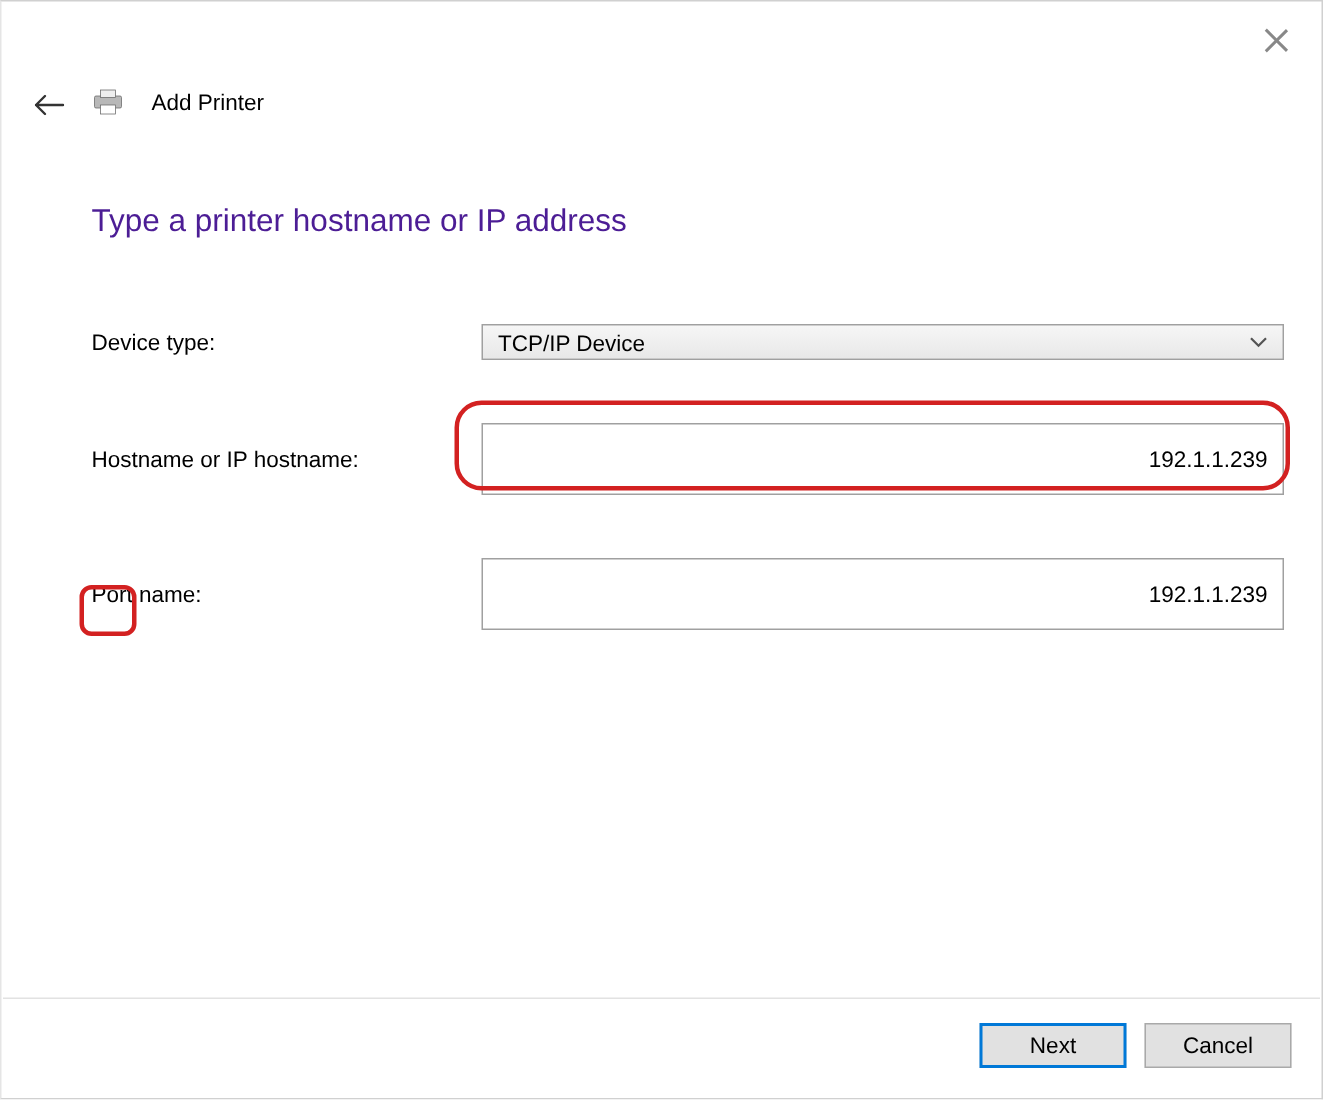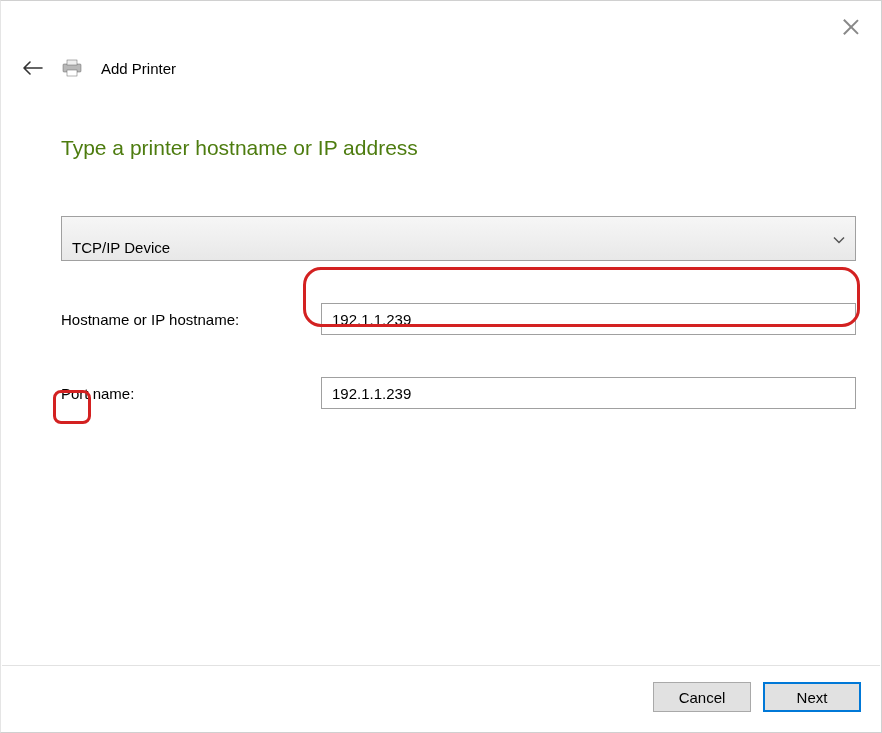--- a/index.html
+++ b/index.html
@@ -39,21 +39,21 @@
       background: #888;
     }
     .close-x::before { transform: rotate(45deg); }
     .close-x::after { transform: rotate(-45deg); }
 
     .header-row {
       position: absolute;
       top: 58px;
       left: 22px;
       display: flex;
-      align-items: center;
+      align-items: flex-end;
       gap: 18px;
     }
     .back-arrow {
       width: 20px;
       height: 14px;
       position: relative;
       cursor: pointer;
     }
     .back-arrow svg { display:block; }
     .printer-icon {
@@ -62,21 +62,21 @@
     }
     .header-title {
       font-size: 15px;
     }
 
     .page-heading {
       position: absolute;
       top: 135px;
       left: 60px;
       font-size: 21px;
-      color: #4d7c0f;
+      color: #4c1d95;
       font-weight: 400;
     }
 
     .form-area {
       position: absolute;
       top: 215px;
       left: 60px;
       right: 25px;
     }
     .form-row {
@@ -84,44 +84,45 @@
       align-items: center;
       margin-bottom: 42px;
       position: relative;
     }
     .form-label {
       width: 260px;
       font-size: 15px;
     }
     .select-field {
       flex: 1;
-      height: 45px;
+      height: 24px;
       border: 1px solid #a0a0a0;
       background: linear-gradient(#f6f6f6,#e8e8e8);
       padding: 4px 10px;
       font-size: 15px;
       position: relative;
       display: flex;
-      align-items: flex-end;
+      align-items: flex-start;
       cursor: pointer;
     }
     .select-chevron {
       position: absolute;
       right: 10px;
       top: 50%;
       transform: translateY(-50%);
     }
     .text-field {
       flex: 1;
-      height: 32px;
+      height: 48px;
       border: 1px solid #a0a0a0;
       padding: 4px 10px;
       font-size: 15px;
       font-family: inherit;
       outline: none;
+      text-align: right;
     }
     .highlight-ip {
       position: absolute;
       border: 3px solid #d32121;
       border-radius: 18px;
       pointer-events: none;
     }
     .highlight-ip.big {
       top: 266px; left: 302px; width: 557px; height: 60px;
     }
@@ -198,20 +199,21 @@
       </svg>
     </div>
     <div class="header-title">Add Printer</div>
   </div>
 
   <div class="page-heading">Type a printer hostname or IP address</div>
 
   <div class="form-area">
 
     <div class="form-row">
+      <div class="form-label">Device type:</div>
       <div class="select-field">
         <span>TCP/IP Device</span>
         <span class="select-chevron">
           <svg width="12" height="8" viewBox="0 0 12 8">
               <path d="M1 1 L6 6 L11 1" stroke="#555" stroke-width="1.5" fill="none"></path>
             </svg>
         </span>
       </div>
     </div>
 
@@ -227,17 +229,17 @@
 
   </div>
 
 
   <div class="highlight-ip big"></div>
   <div class="highlight-checkbox"></div>
 
   <div class="footer-separator"></div>
 
   <div class="footer-buttons">
+    <button class="btn btn-primary">Next</button>
     <button class="btn">Cancel</button>
-    <button class="btn btn-primary">Next</button>
   </div>
 
 </div>
 
 </body></html>

